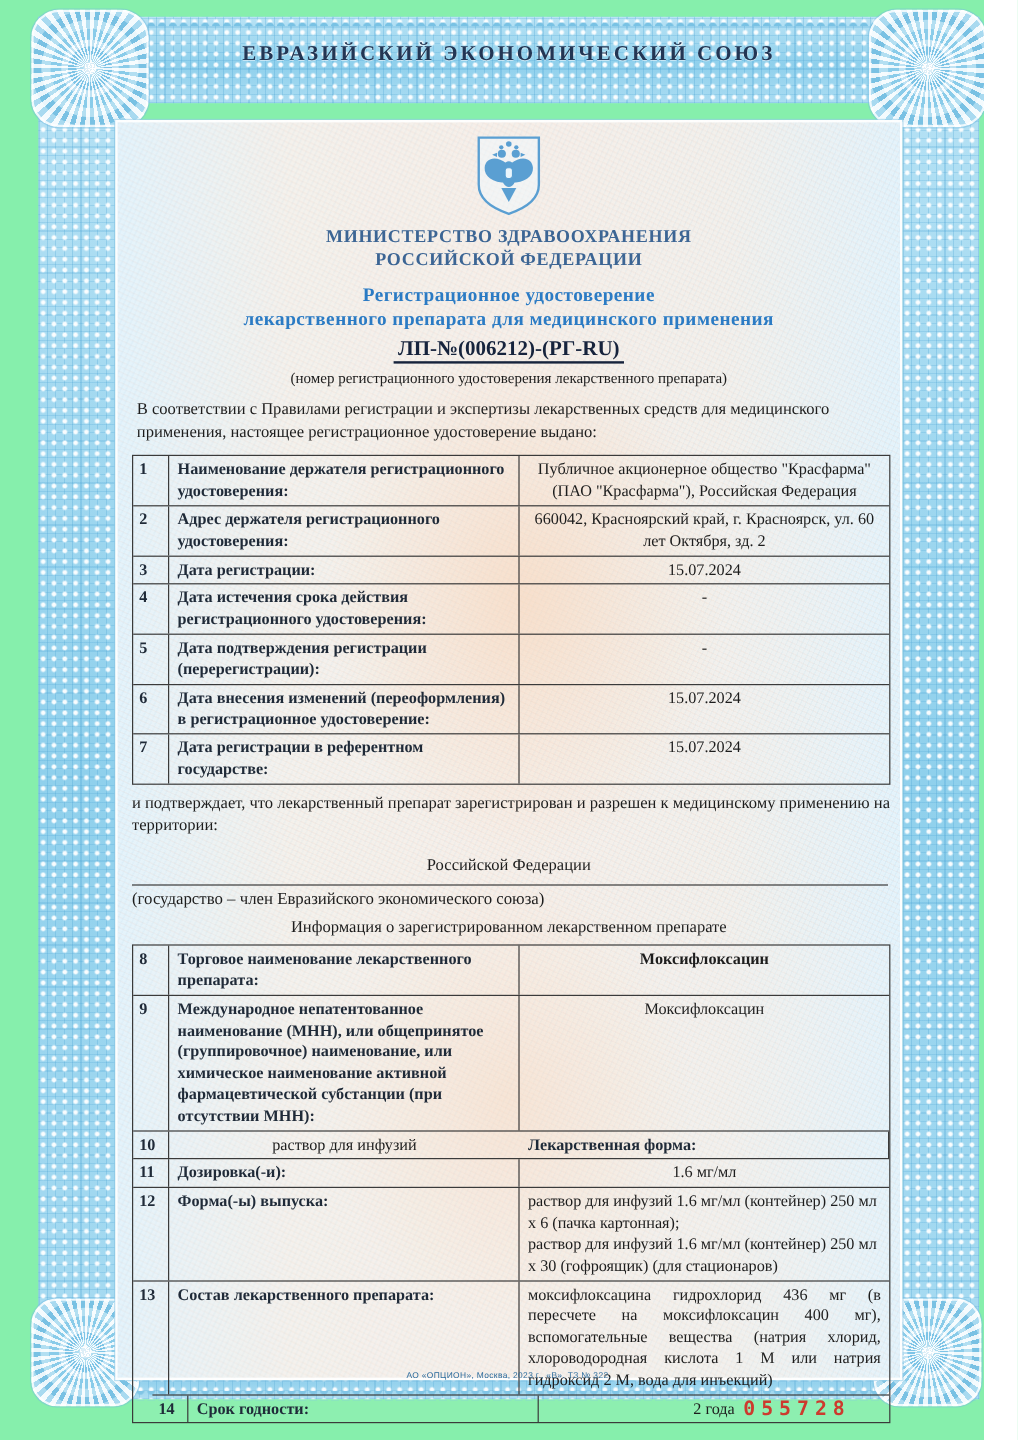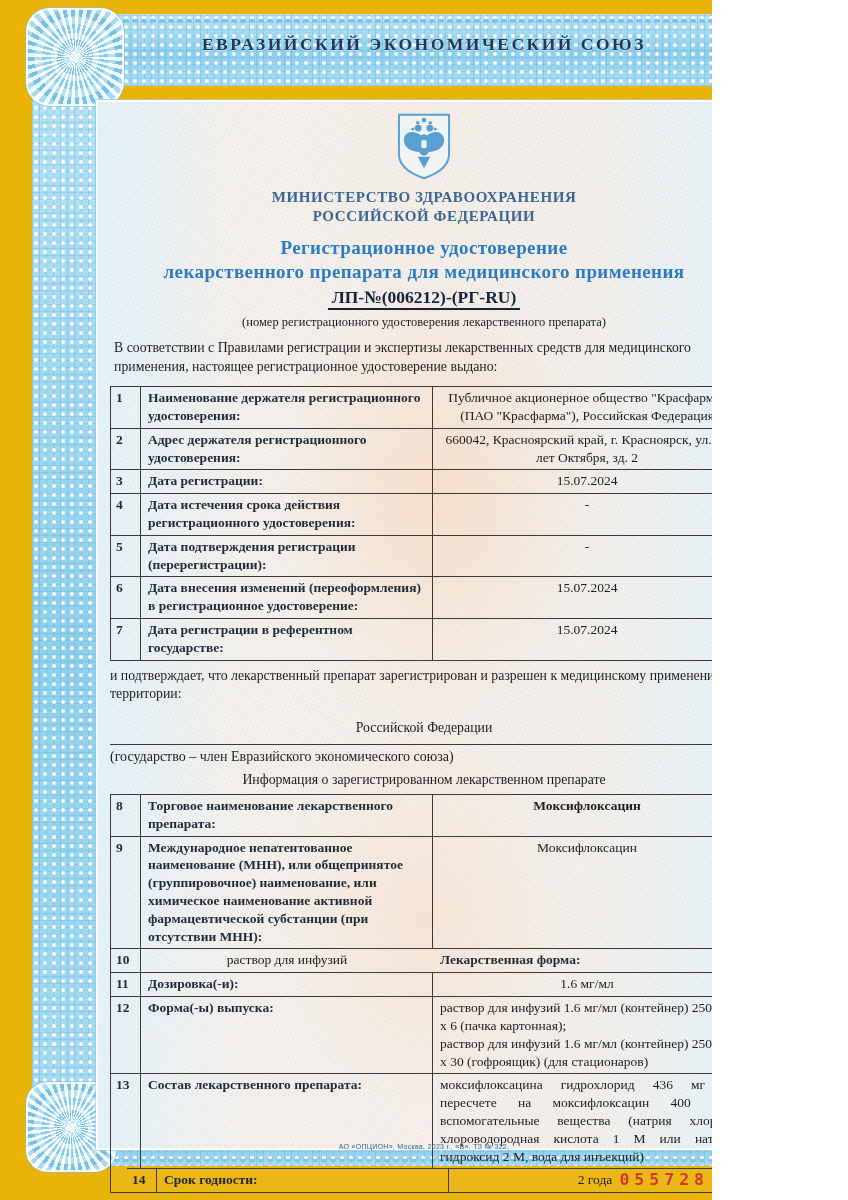--- a/index.html
+++ b/index.html
@@ -1,18 +1,18 @@
 <!DOCTYPE html>
 <html><head>
 <meta charset="utf-8">
 <style>
   * { margin:0; padding:0; box-sizing:border-box; }
   html,body { background:#ffffff; }
   body { font-family:"Liberation Serif", serif; color:#222; }
-  .page { position:relative; width:712px; height:1200px; background:#eab308; overflow:hidden; }
+  .page { position:relative; width:820px; height:1200px; background:#86efac; overflow:hidden; }
 
   
   .band {
     position:absolute;
     background:
       radial-gradient(circle at 4px 4px, rgba(255,255,255,.95) 1.3px, rgba(255,255,255,0) 2.6px),
       repeating-linear-gradient(90deg, rgba(70,160,210,.28) 0 1px, transparent 1px 7px),
       repeating-linear-gradient(0deg, rgba(70,160,210,.22) 0 1px, transparent 1px 7px),
       linear-gradient(180deg,#b9e3f5 0%,#8fd0ec 55%,#aadcf2 100%);
     background-size:9px 9px, auto, auto, auto;
@@ -64,21 +64,21 @@
       radial-gradient(ellipse 210px 260px at 50% 78%, rgba(247,214,186,.45), rgba(247,214,186,0) 72%),
       repeating-linear-gradient(115deg, rgba(110,175,215,.07) 0 1px, transparent 1px 4px),
       repeating-linear-gradient(25deg, rgba(225,145,115,.07) 0 1px, transparent 1px 4px),
       linear-gradient(90deg,#e4f3fb 0%, #f4f1ec 22%, #f6efe9 50%, #f2f0ec 78%, #e4f3fb 100%);
   }
   .inner-content { position:absolute; inset:0; padding:8px 12px 0 12px; }
 
   
   .emblem-wrap { text-align:center; margin-top:2px; }
   .ministry { text-align:center; font-weight:bold; font-size:15px; line-height:1.25; color:#3c6594; letter-spacing:.6px; margin-top:4px; }
-  .doc-title { text-align:center; font-weight:bold; font-size:19px; line-height:1.3; color:#2b7bc4; letter-spacing:.4px; margin-top:10px; }
+  .doc-title { text-align:center; font-weight:bold; font-size:16px; line-height:1.3; color:#2b7bc4; letter-spacing:.4px; margin-top:10px; }
   .reg-number { text-align:center; font-weight:bold; font-size:17.5px; color:#16233c; margin-top:2px; }
   .reg-number span { border-bottom:2px solid #16233c; padding:0 4px 1px; }
   .reg-caption { text-align:center; font-size:12.5px; color:#1d1d1d; margin-top:7px; }
   .intro { text-align:left; font-size:13.8px; line-height:1.35; color:#1d1d1d; margin:9px auto 0; width:620px; }
 
   
   .doc-table { width:632px; margin:10px auto 0; border:1.6px solid #3a3a3a; background:rgba(255,255,255,.06); }
   .trow { display:grid; grid-template-columns:30px 292px 1fr; border-top:1.2px solid #3a3a3a; }
   .trow:first-child { border-top:none; }
   .cell { padding:2px 7px 3px; font-size:13.5px; line-height:1.32; }

